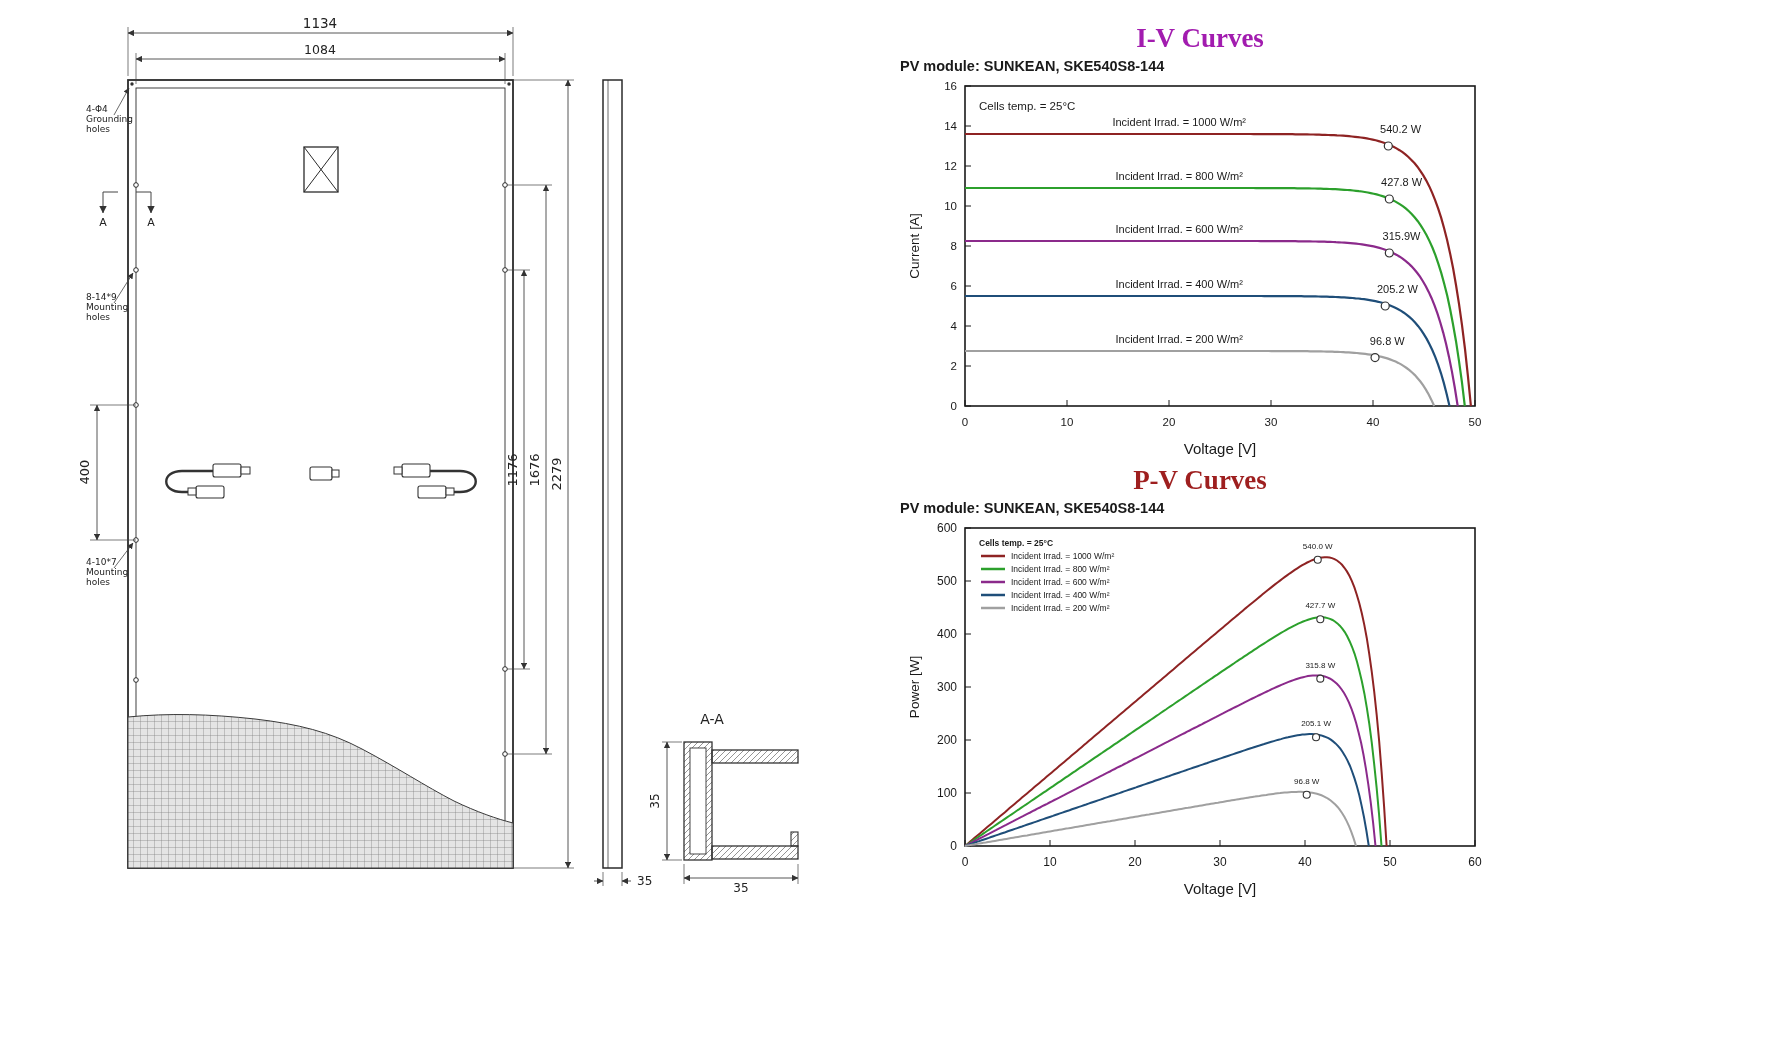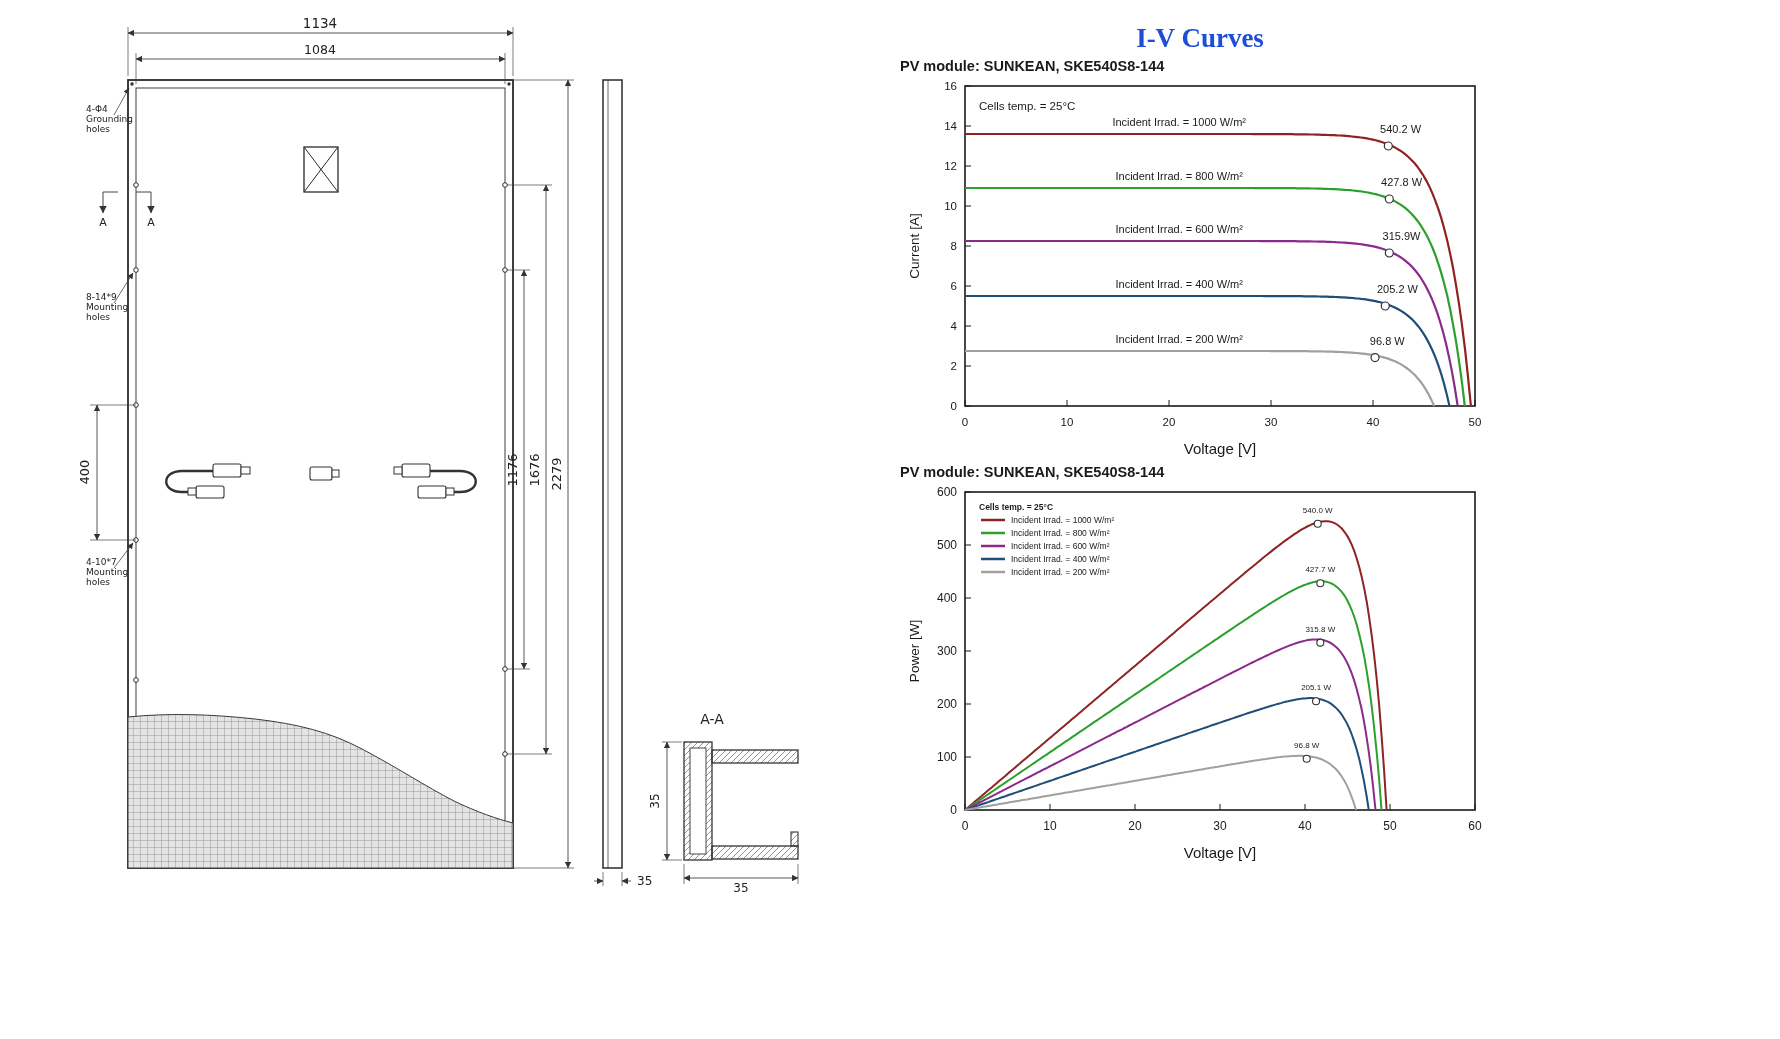--- a/index.html
+++ b/index.html
@@ -142,21 +142,21 @@
       <path d="M682 742H662M682 860H662" stroke="#444" stroke-width="0.7"></path>
       <line x1="667" y1="742" x2="667" y2="860" stroke="#444" stroke-width="0.9" marker-start="url(#arr)" marker-end="url(#arr)"></line>
       <text x="659" y="801" transform="rotate(-90 659 801)" text-anchor="middle" font-size="12">35</text>
       <path d="M684 864V884M798 864V884" stroke="#444" stroke-width="0.7"></path>
       <line x1="684" y1="878" x2="798" y2="878" stroke="#444" stroke-width="0.9" marker-start="url(#arr)" marker-end="url(#arr)"></line>
       <text x="741" y="892" text-anchor="middle" font-size="12">35</text>
     </g>
   </svg>
 
   <div class="chart-block" id="iv-block" style="left:900px;top:20px;">
-    <div class="chart-title" id="iv-title" style="color: #1d4ed8;">I-V Curves</div>
+    <div class="chart-title" id="iv-title" style="color: #a21caf;">I-V Curves</div>
     <div class="chart-subtitle">PV module: SUNKEAN, SKE540S8-144</div>
     <svg id="iv-svg" width="600" height="382">
         <rect x="65" y="8" width="510" height="320" fill="#fff" stroke="#1a1a1a" stroke-width="1.6"></rect>
         <line x1="65" y1="328" x2="65" y2="322" stroke="#1a1a1a" stroke-width="1"></line>
         <text x="65" y="348" font-size="11.5" text-anchor="middle" fill="#1a1a1a">0</text>
         <line x1="167" y1="328" x2="167" y2="322" stroke="#1a1a1a" stroke-width="1"></line>
         <text x="167" y="348" font-size="11.5" text-anchor="middle" fill="#1a1a1a">10</text>
         <line x1="269" y1="328" x2="269" y2="322" stroke="#1a1a1a" stroke-width="1"></line>
         <text x="269" y="348" font-size="11.5" text-anchor="middle" fill="#1a1a1a">20</text>
         <line x1="371" y1="328" x2="371" y2="322" stroke="#1a1a1a" stroke-width="1"></line>
@@ -203,20 +203,21 @@
         <text x="279.2" y="265" font-size="11" text-anchor="middle" fill="#1a1a1a">Incident Irrad. = 200 W/m²</text>
         <circle cx="475.04" cy="279.6" r="4" fill="#fff" stroke="#333" stroke-width="1.2"></circle>
         <text x="487.28000000000003" y="266.6" font-size="11" text-anchor="middle" fill="#1a1a1a">96.8 W</text>
         <text x="79" y="32" font-size="11.5" text-anchor="start" fill="#1a1a1a">Cells temp. = 25°C</text>
         <text x="320" y="376" font-size="15" text-anchor="middle" fill="#1a1a1a">Voltage [V]</text>
         <text x="19" y="168" font-size="13.5" text-anchor="middle" fill="#1a1a1a" transform="rotate(-90 19 168)">Current [A]</text>
       </svg>
   </div>
 
   <div class="chart-block" id="pv-block" style="left:900px;top:462px;">
+    <div class="chart-title" id="pv-title" style="color: rgb(158, 31, 31);">P-V Curves</div>
     <div class="chart-subtitle">PV module: SUNKEAN, SKE540S8-144</div>
     <svg id="pv-svg" width="600" height="402">
         <rect x="65" y="8" width="510" height="318" fill="#fff" stroke="#1a1a1a" stroke-width="1.6"></rect>
         <line x1="65" y1="326" x2="65" y2="320" stroke="#1a1a1a" stroke-width="1"></line>
         <text x="65" y="346" font-size="12" text-anchor="middle" fill="#1a1a1a">0</text>
         <line x1="150" y1="326" x2="150" y2="320" stroke="#1a1a1a" stroke-width="1"></line>
         <text x="150" y="346" font-size="12" text-anchor="middle" fill="#1a1a1a">10</text>
         <line x1="235" y1="326" x2="235" y2="320" stroke="#1a1a1a" stroke-width="1"></line>
         <text x="235" y="346" font-size="12" text-anchor="middle" fill="#1a1a1a">20</text>
         <line x1="320" y1="326" x2="320" y2="320" stroke="#1a1a1a" stroke-width="1"></line>

